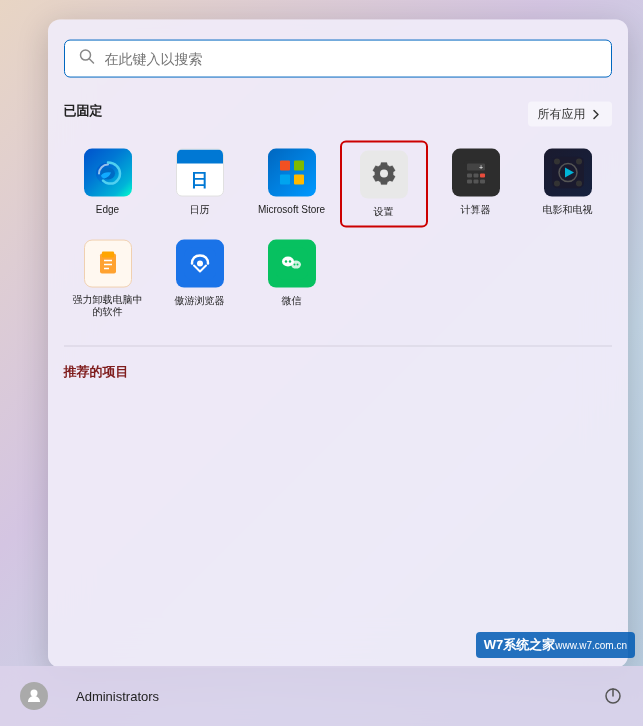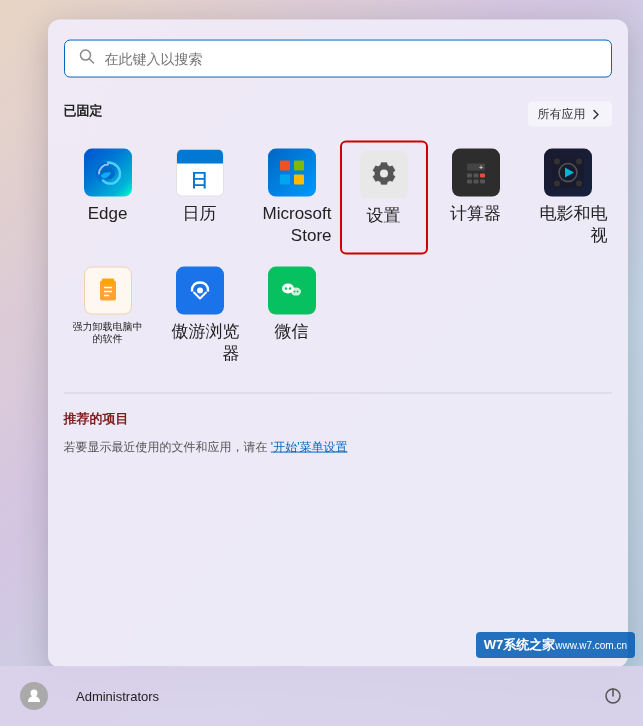--- a/index.html
+++ b/index.html
@@ -88,23 +88,23 @@
       width: 48px;
       height: 48px;
       margin-bottom: 6px;
       display: flex;
       align-items: center;
       justify-content: center;
       border-radius: 8px;
       font-size: 28px;
     }
     .app-label {
-      font-size: 17px;
+      font-size: 10px;
       color: #222;
-      text-align: right;
+      text-align: left;
       line-height: 1.3;
     }
     
     .icon-edge {
       background: linear-gradient(135deg, #0052cc 0%, #0078d4 40%, #00b4d8 80%, #0fc 100%);
       border-radius: 8px;
     }
     .icon-calendar {
       background: #fff;
       border-radius: 6px;
@@ -394,23 +394,20 @@
       </div>
       <span class="app-label">微信</span>
     </div>
 
   </div>
 
   <hr class="divider">
 
   <div class="recommended-section">
     <div class="recommended-title">推荐的项目</div>
-    <p class="recommended-desc">
-      若要显示最近使用的文件和应用，请在 <span class="recommended-link">'开始'菜单设置</span>
-    </p>
   </div>
 </div>
 
 <div class="taskbar">
   <div class="taskbar-left">
     <div class="user-icon-circle">
       <svg width="16" height="16" viewBox="0 0 16 16" fill="white">
         <circle cx="8" cy="5" r="3.5"></circle>
         <path d="M2 14 C2 10.5 4.5 8 8 8 C11.5 8 14 10.5 14 14" fill="white"></path>
       </svg>

